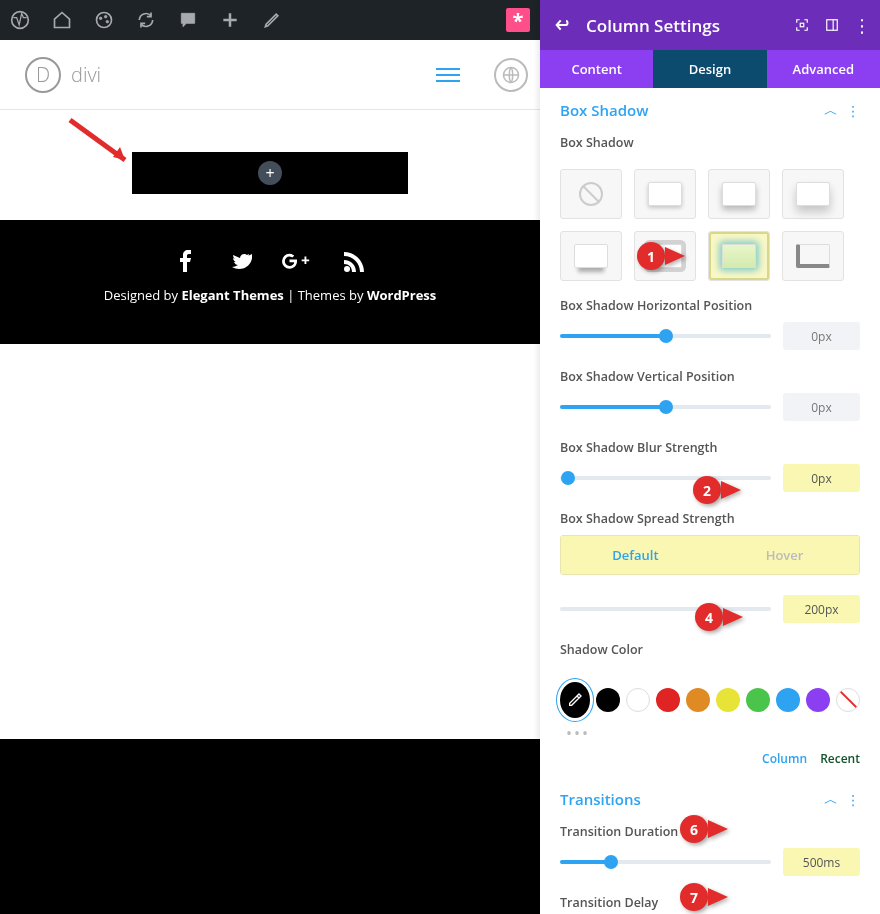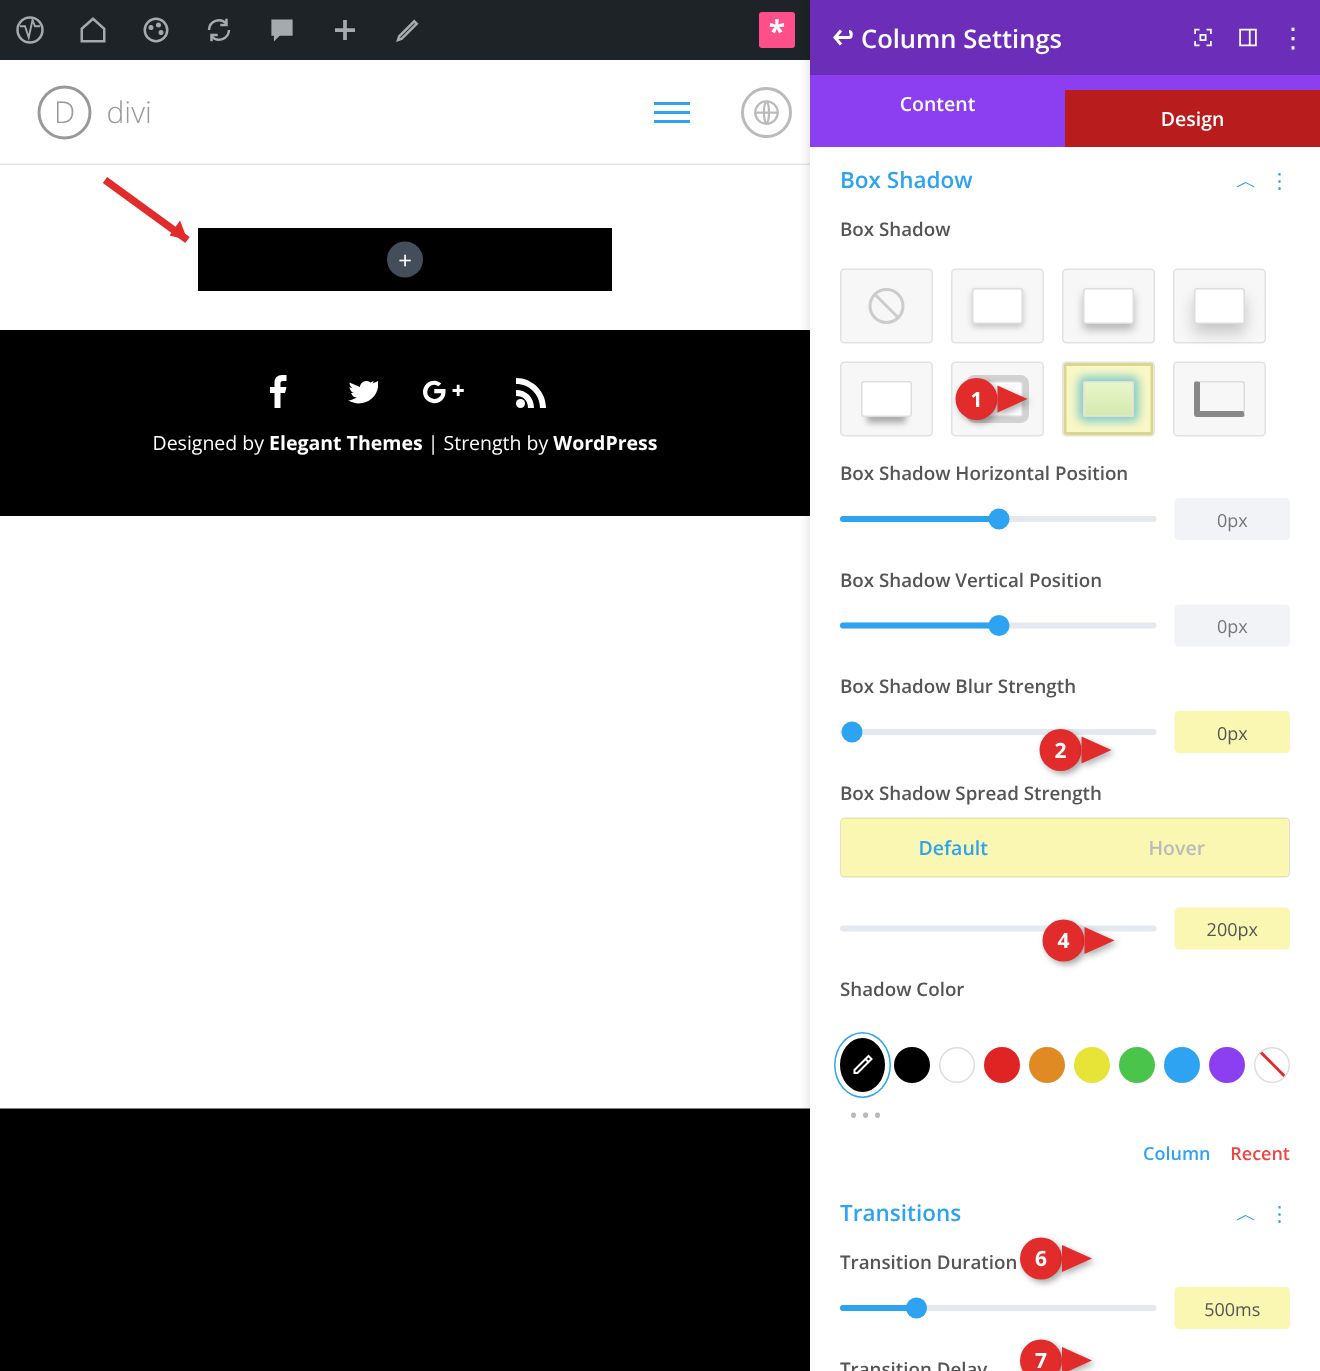--- a/index.html
+++ b/index.html
@@ -33,28 +33,28 @@
   
   .footer { background: #000; color: #fff; text-align: center; padding: 30px 0 40px; margin-top: 110px; }
   .social { display: flex; justify-content: center; gap: 30px; margin-bottom: 12px; }
   .social-icon { width: 24px; height: 24px; color: #fff; }
   .footer-text { font-size: 13px; }
   .footer-text strong { font-weight: 700; }
 
   .bottom-black { height: 175px; background: #000; margin-top: 395px; }
 
   
-  .panel-header { background: #6c2eb9; color: #fff; height: 50px; display: flex; align-items: center; padding: 0 14px; gap: 4px; position: relative; }
+  .panel-header { background: #6c2eb9; color: #fff; height: 50px; display: flex; align-items: center; padding: 0 14px; gap: 16px; position: relative; }
   .panel-title { font-size: 17px; font-weight: 600; }
   .panel-header-icons { position: absolute; right: 10px; display: flex; gap: 14px; align-items: center; }
   .hdr-icon { width: 16px; height: 16px; display: flex; align-items: center; justify-content: center; }
 
   .tabs { display: flex; background: #8b3ff0; }
   .tab { flex: 1; text-align: center; padding: 10px 0; color: #fff; font-size: 13px; font-weight: 600; cursor: pointer; }
-  .tab.active { background: #b91c1c; margin-top: 10px; }
+  .tab.active { background: #0c4a6e; }
 
   .panel-body { flex: 1; overflow: hidden; padding: 0; background: #fff; position: relative; }
 
   .section-hdr { display: flex; align-items: center; justify-content: space-between; padding: 12px 20px 6px; }
   .section-title { color: #2ea3f2; font-size: 15px; font-weight: 600; }
   .section-icons { display: flex; gap: 8px; color: #2ea3f2; align-items: center; }
   .chev { font-size: 14px; }
 
   .opt { padding: 8px 20px 10px; }
   .opt-label { font-size: 12.5px; color: #555; font-weight: 600; margin-bottom: 8px; }
@@ -80,21 +80,21 @@
   .toggle-btn { flex: 1; text-align: center; padding: 10px 0; font-size: 13px; font-weight: 600; background: #faf7b3; }
   .toggle-btn.active { color: #2ea3f2; }
   .toggle-btn.inactive { color: #bbb; }
 
   .swatches { display: flex; gap: 6px; align-items: center; padding: 6px 20px 2px; flex-wrap: nowrap; }
   .picker { width: 36px; height: 36px; border-radius: 50%; background: #000; display: flex; align-items: center; justify-content: center; color: #fff; box-shadow: 0 0 0 3px #fff, 0 0 0 4px #2ea3f2; }
   .sw { width: 24px; height: 24px; border-radius: 50%; flex: 0 0 auto; }
   .picker-dots { padding: 2px 26px; color: #bbb; font-size: 16px; letter-spacing: 2px; }
   .saved-row { text-align: right; padding: 4px 20px 10px; font-size: 12px; }
   .saved-row .saved { color: #2ea3f2; font-weight: 600; margin-right: 10px; }
-  .saved-row .recent { color: #ef4444; font-weight: 600; }
+  .saved-row .recent { color: #14532d; font-weight: 600; }
 
   
   .callout { position: absolute; display: flex; align-items: center; pointer-events: none; z-index: 50; }
   .co-circle { width: 28px; height: 28px; background: #e22b2b; border-radius: 50%; color: #fff; font-size: 14px; font-weight: 700; display: flex; align-items: center; justify-content: center; box-shadow: 2px 2px 4px rgba(0,0,0,.35); }
   .co-tail { width: 0; height: 0; border-top: 9px solid transparent; border-bottom: 9px solid transparent; border-left: 20px solid #e22b2b; filter: drop-shadow(2px 2px 2px rgba(0,0,0,.3)); }
   .callout.left { flex-direction: row-reverse; }
 </style>
 </head>
 <body>
 
@@ -180,21 +180,21 @@
             </svg></span>
         <span class="social-icon" style="width:30px"><svg viewBox="0 0 32 24" fill="currentColor">
               <path d="M8 10v3h5c0 2-2 4-5 4a5 5 0 110-10c1 0 3 1 3 1l2-2s-2-2-5-2a8 8 0 100 16c5 0 8-4 8-8v-2H8zM26 10V7h-2v3h-3v2h3v3h2v-3h3v-2h-3z"></path>
             </svg></span>
         <span class="social-icon"><svg viewBox="0 0 24 24" fill="currentColor">
               <circle cx="5" cy="19" r="3"></circle>
               <path d="M2 10v4c5 0 8 3 8 8h4c0-7-5-12-12-12zM2 2v4c9 0 16 7 16 16h4C22 11 13 2 2 2z"></path>
             </svg></span>
       </div>
       <div class="footer-text">
-        <span>Designed by </span><strong>Elegant Themes</strong><span> | </span><span>Strength by </span><strong>WordPress</strong>
+        <span>Designed by </span><strong>Elegant Themes</strong><span> | </span><span>Themes by </span><strong>WordPress</strong>
       </div>
     </div>
 
     <div class="bottom-black"></div>
   </div>
 </div>
 
 <div class="right">
   <div class="panel-header">
     <span class="hdr-icon">
@@ -216,20 +216,21 @@
             <path d="M14 3v18"></path>
           </svg>
         </span>
       <span class="hdr-icon" style="font-size:18px;color:#fff">⋮</span>
     </div>
   </div>
 
   <div class="tabs">
     <div class="tab">Content</div>
     <div class="tab active">Design</div>
+    <div class="tab">Advanced</div>
   </div>
 
   <div class="panel-body">
 
     <div class="section-hdr">
       <span class="section-title">Box Shadow</span>
       <span class="section-icons">
           <span class="chev">︿</span>
           <span>⋮</span>
         </span>

